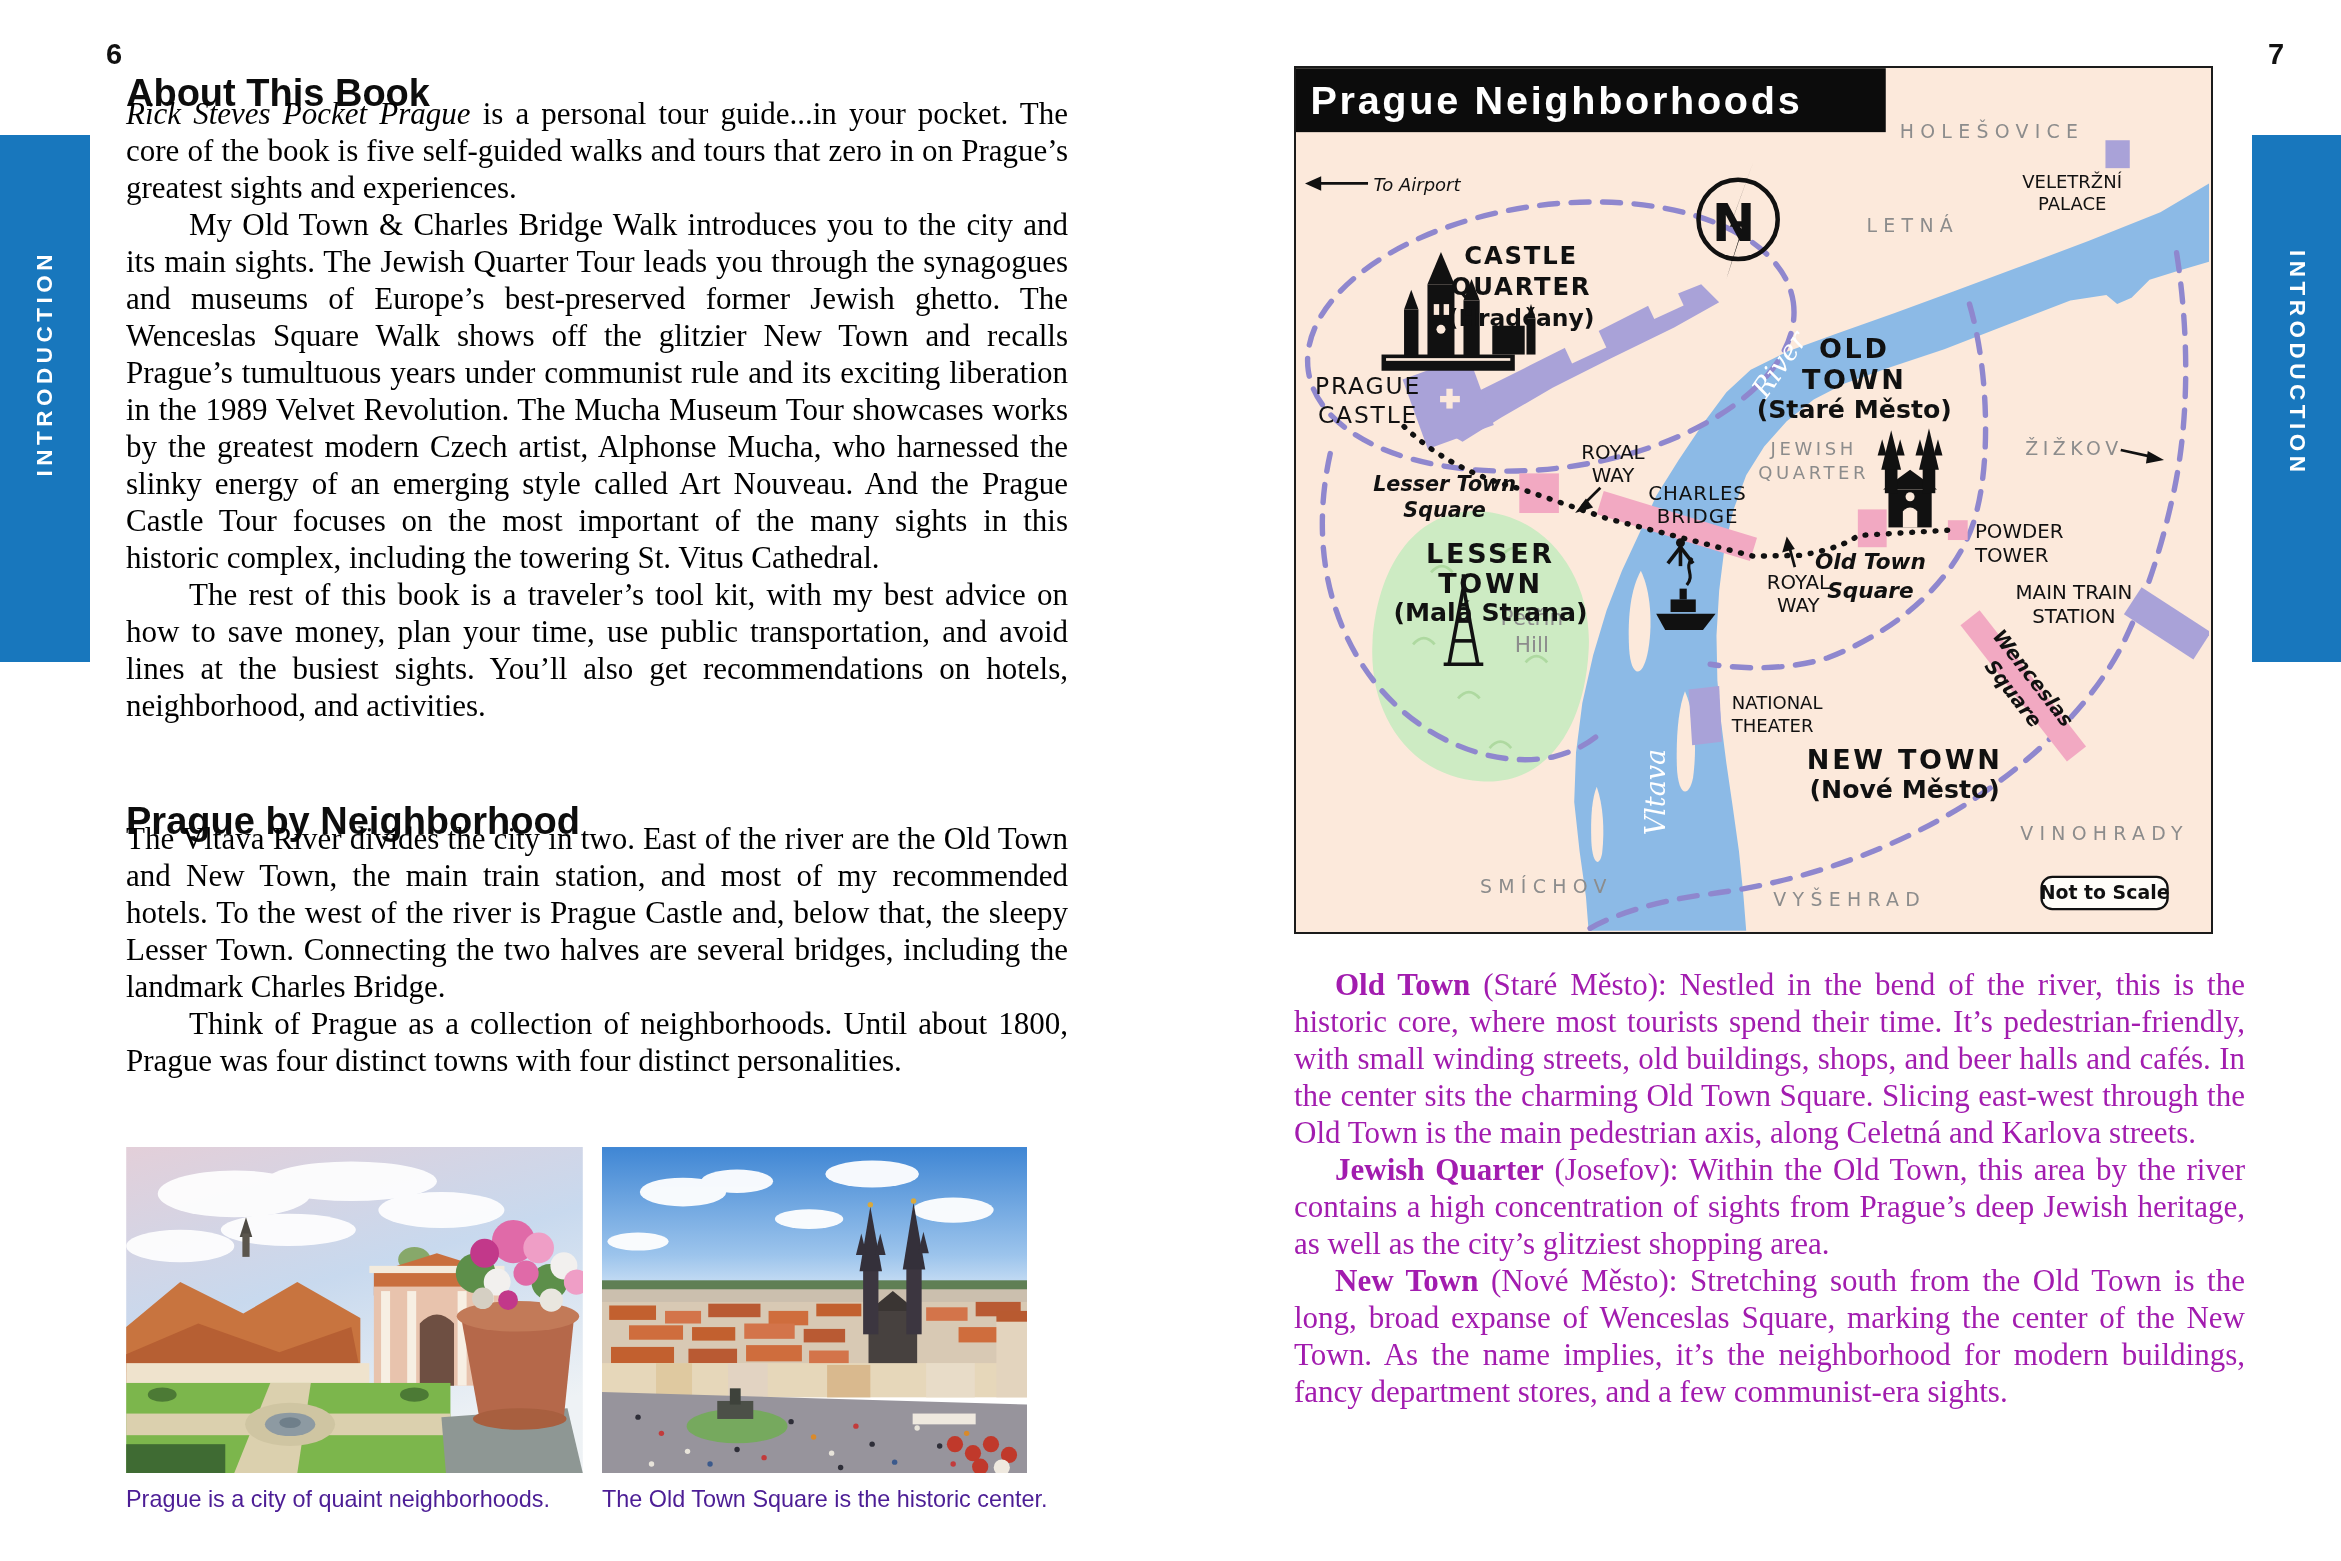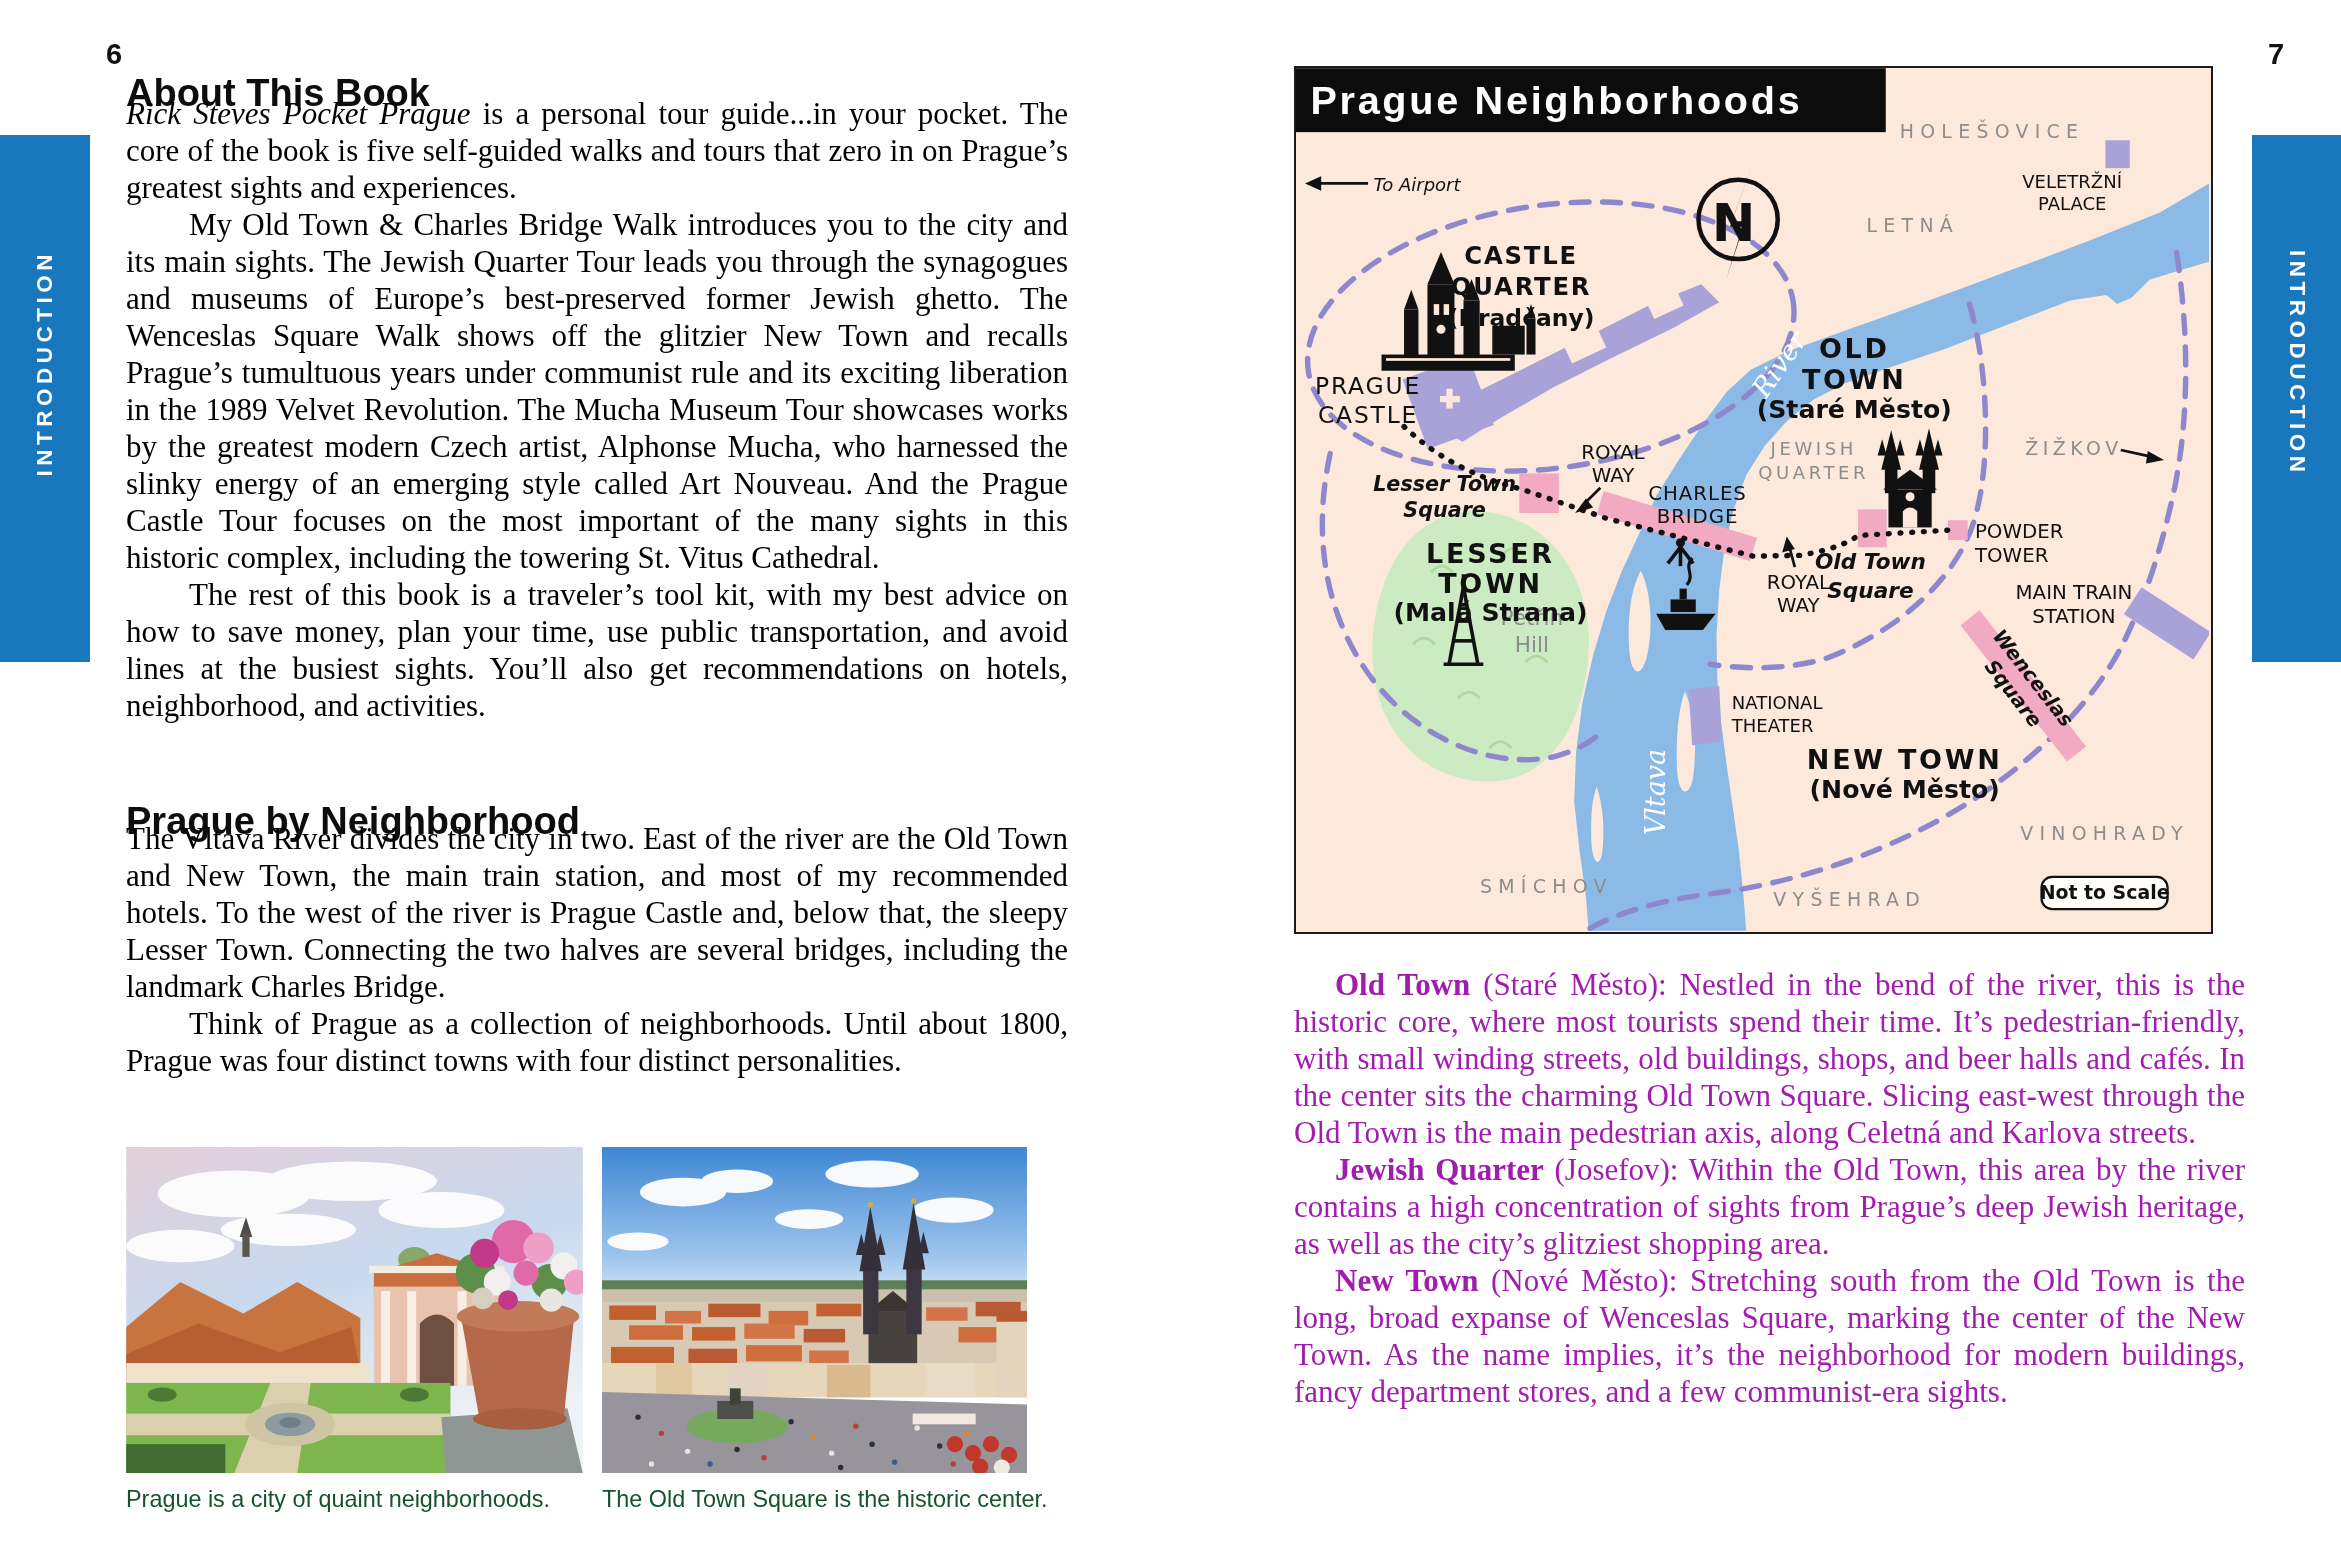--- a/index.html
+++ b/index.html
@@ -29,21 +29,21 @@
          text-align:justify; color:#000000; }
   #body-1 { top:95px; }
   #body-2 { top:820px; }
   .col p.ind { text-indent:63px; }
   .lead-i { font-style:italic; }
 
   
   .photo { position:absolute; top:1147px; height:326px; overflow:hidden; }
   #photo-garden { left:126px; width:457px; }
   #photo-square { left:602px; width:425px; }
-  .caption { position:absolute; top:1486px; font:23.4px "Liberation Sans", sans-serif; color:#14532d; }
+  .caption { position:absolute; top:1486px; font:23.4px "Liberation Sans", sans-serif; color:#4c1d95; }
   #caption-garden { left:126px; }
   #caption-square { left:602px; }
 
   
   #map-box { position:absolute; left:1294px; top:66px; width:919px; height:868px;
              background:#FCE9DB; border:2.7px solid #1b1b1b; }
   #map-box svg { position:absolute; left:0; top:0; }
   text.hand  { font-family:"DejaVu Sans", sans-serif; fill:#111; }
   text.gray  { font-family:"DejaVu Sans", sans-serif; fill:#8C8C8C; }
   text.bi    { font-family:"DejaVu Sans", sans-serif; font-weight:bold; font-style:italic; fill:#111; }

